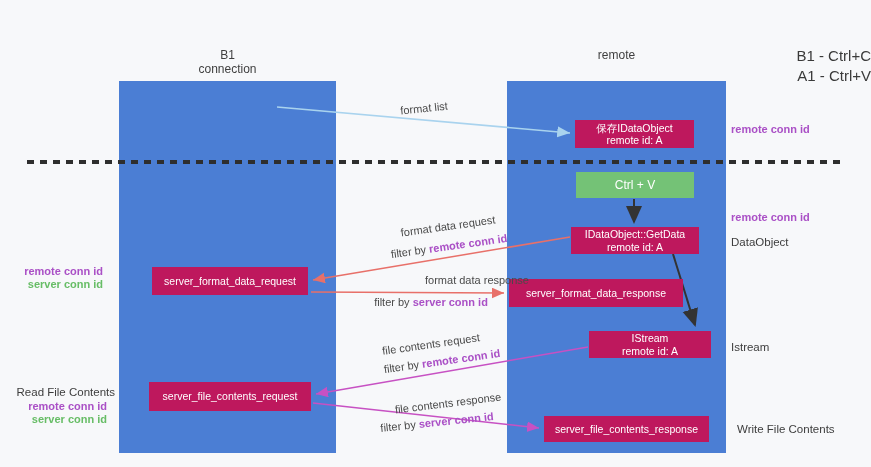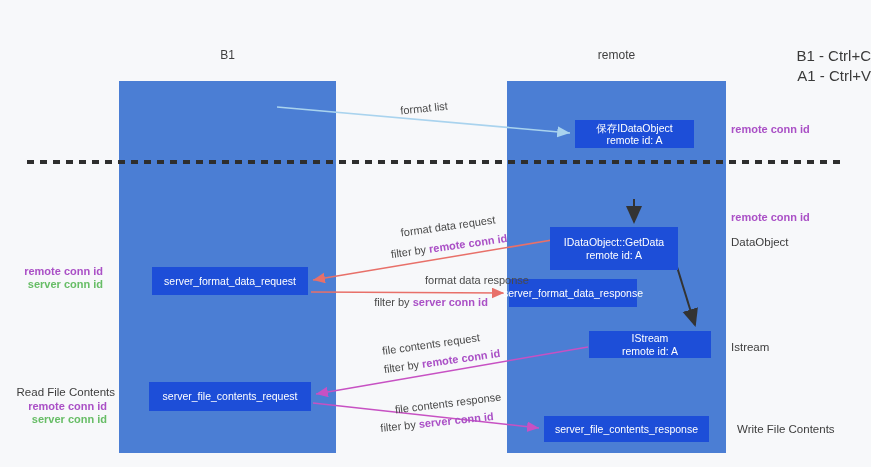--- a/index.html
+++ b/index.html
@@ -22,21 +22,21 @@
   .lane {
     position:absolute; top:81px; height:372px; background:#4b7ed4;
   }
   .lane.left  { left:119px; width:217px; }
   .lane.right { left:507px; width:219px; }
   .node {
     position:absolute; display:flex; flex-direction:column;
     justify-content:center; align-items:center; text-align:center;
     color:#ffffff; font-size:11px; line-height:12.5px;
   }
-  .node.orange { background:#1d4ed8; }
+  .node.orange { background:#be185d; }
   .node.green  { background:#74c276; }
   .node.small  { font-size:10.5px; }
   .side-label { position:absolute; font-size:11.5px; white-space:nowrap; }
   .side-label.stack { line-height:13px; font-size:11px; font-weight:bold; }
   .side-label.right-align { text-align:right; }
   .purple { color:#aa50c6; font-weight:bold; }
   .green-text { color:#67bd66; font-weight:bold; }
   .mid {
     position:absolute; font-size:11px; color:#4a4a4a; white-space:nowrap;
     transform-origin:center center;
@@ -50,20 +50,21 @@
 
 <div class="canvas">
 
   <div class="title">
     <div>B1 - Ctrl+C</div>
     <div>A1 - Ctrl+V</div>
   </div>
 
   <div class="lane-header left">
     <div>B1</div>
+    <div>connection</div>
   </div>
   <div class="lane-header right">
     <div>remote</div>
   </div>
 
   <div class="lane left"></div>
   <div class="lane right"></div>
 
   <svg class="overlay" width="871" height="467" viewBox="0 0 871 467">
     <defs>
@@ -89,31 +90,34 @@
     <line x1="588" y1="347" x2="316" y2="394" stroke="#c751c3" stroke-width="1.5" marker-end="url(#m-magenta)"></line>
     <line x1="313" y1="403" x2="539" y2="428" stroke="#c751c3" stroke-width="1.5" marker-end="url(#m-magenta)"></line>
   </svg>
 
 
   <div class="node orange small" style="left:575px; top:120px; width:119px; height:28px;">
     <div>保存IDataObject</div>
     <div>remote id: A</div>
   </div>
 
+  <div class="node green" style="left:576px; top:172px; width:118px; height:26px; font-size:12px;">
+    <div>Ctrl + V</div>
+  </div>
 
-  <div class="node orange small" style="left:550px; top:227px; width:128px; height:43px;">
+  <div class="node orange small" style="left:571px; top:227px; width:128px; height:27px;">
     <div>IDataObject::GetData</div>
     <div>remote id: A</div>
   </div>
 
   <div class="node orange small" style="left:152px; top:267px; width:156px; height:28px;">
     <div>server_format_data_request</div>
   </div>
 
-  <div class="node orange small" style="left:509px; top:279px; width:128px; height:28px;">
+  <div class="node orange small" style="left:509px; top:279px; width:174px; height:28px;">
     <div>server_format_data_response</div>
   </div>
 
   <div class="node orange small" style="left:589px; top:331px; width:122px; height:27px;">
     <div>IStream</div>
     <div>remote id: A</div>
   </div>
 
   <div class="node orange small" style="left:149px; top:382px; width:162px; height:29px;">
     <div>server_file_contents_request</div>

